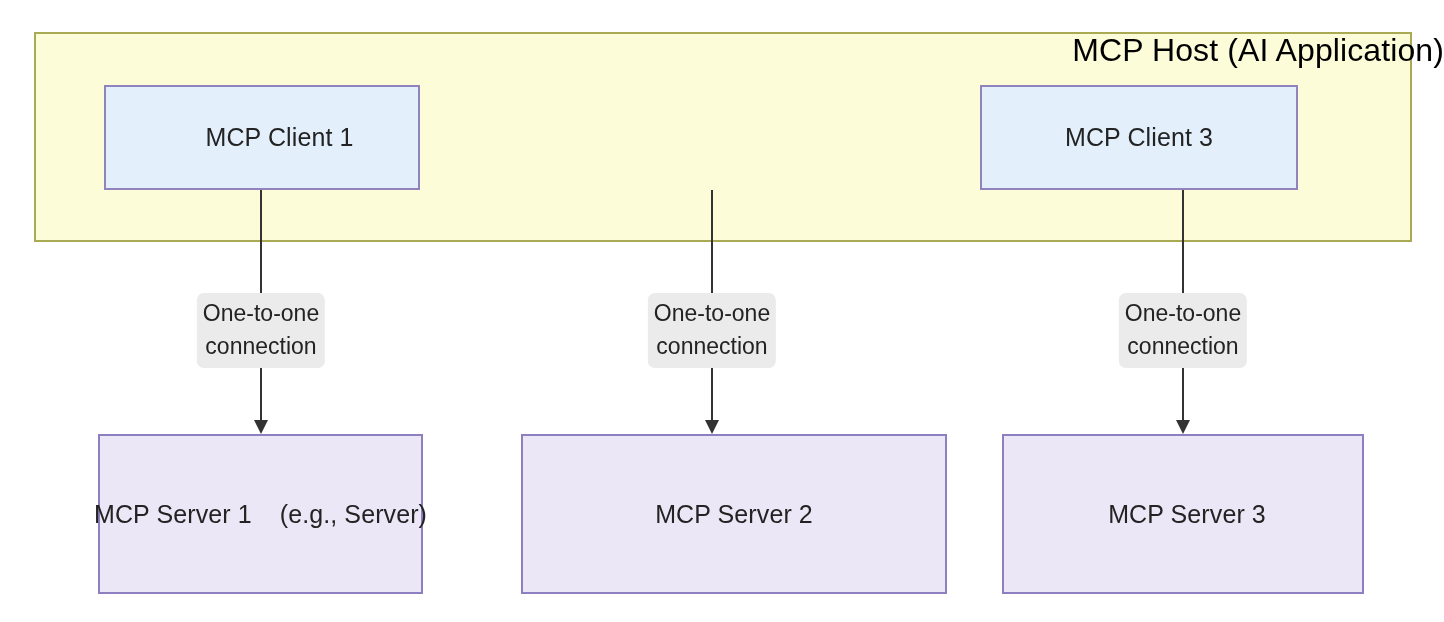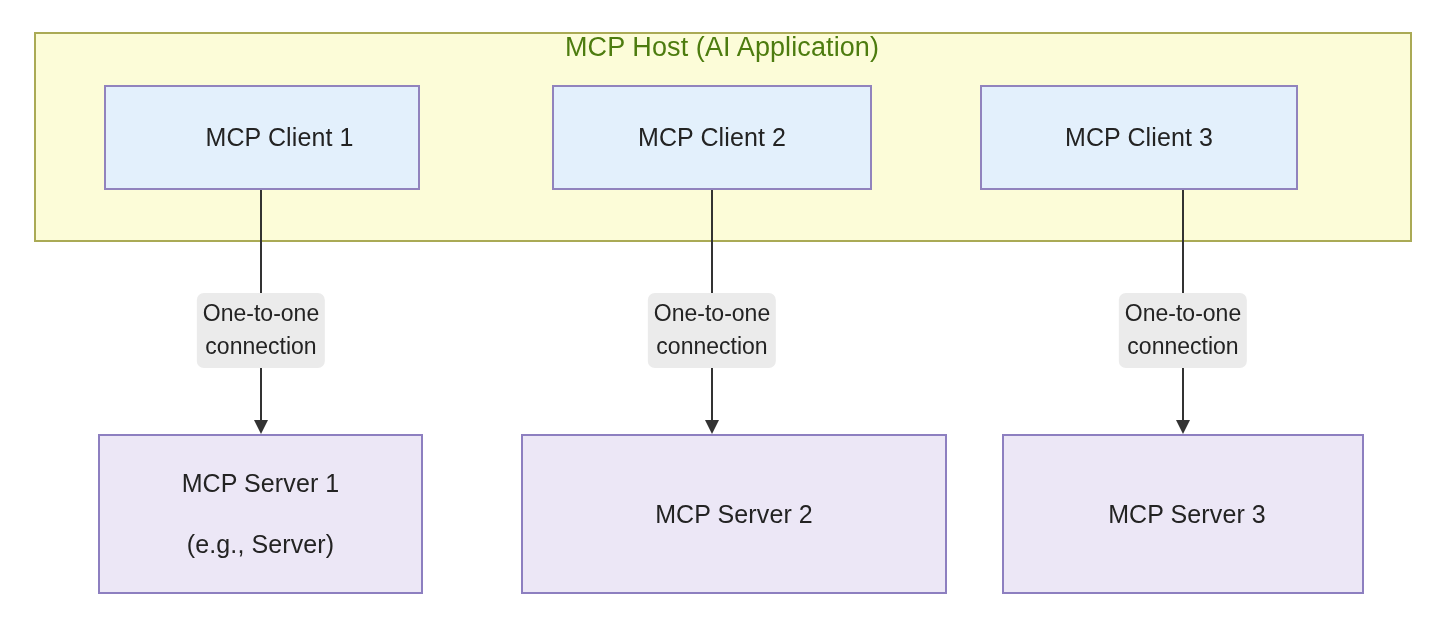--- a/index.html
+++ b/index.html
@@ -28,23 +28,23 @@
     height: 210px;
     background: #fcfcd8;
     border: 2px solid #aaaa55;
     box-sizing: border-box;
   }
   .host-title {
     position: absolute;
     left: 0;
     top: 32px;
     width: 1444px;
-    text-align: center;
-    font-size: 27px;
-    color: #4d7c0f;
+    text-align: right;
+    font-size: 32px;
+    color: #000000;
     letter-spacing: 0.1px;
     white-space: nowrap;
   }
 
   
   .client-box {
     position: absolute;
     top: 85px;
     height: 105px;
     background: #e3f0fc;
@@ -66,21 +66,21 @@
 
   
   .server-box {
     position: absolute;
     top: 434px;
     height: 160px;
     background: #ece7f6;
     border: 2px solid #8d7fc0;
     box-sizing: border-box;
     display: flex;
-    flex-direction: column;
+    flex-direction: row;
     align-items: center;
     justify-content: center;
     gap: 28px;
   }
   .server-box .node-label {
     font-size: 25px;
     color: #232323;
     white-space: nowrap;
     line-height: 1.32;
     letter-spacing: 0.1px;
@@ -132,23 +132,20 @@
 <body>
 
 <div id="diagram">
 
   <div class="host-container"></div>
   <div class="host-title">MCP Host (AI Application)</div>
 
   <div class="client-box client-1">
     <span class="node-label">MCP Client 1</span>
   </div>
-  <div class="client-box client-2">
-    <span class="node-label">MCP Client 2</span>
-  </div>
   <div class="client-box client-3">
     <span class="node-label">MCP Client 3</span>
   </div>
 
   <svg class="edge-svg" viewBox="0 0 1444 622">
     <line class="edge-line" x1="261" y1="190" x2="261" y2="422"></line>
     <polygon class="edge-arrow" points="254,420 268,420 261,434"></polygon>
 
     <line class="edge-line" x1="712" y1="190" x2="712" y2="422"></line>
     <polygon class="edge-arrow" points="705,420 719,420 712,434"></polygon>

